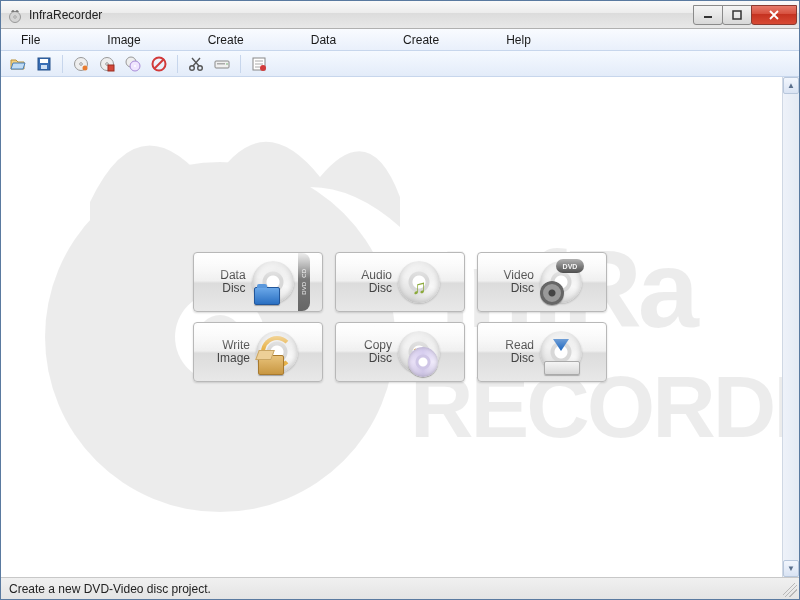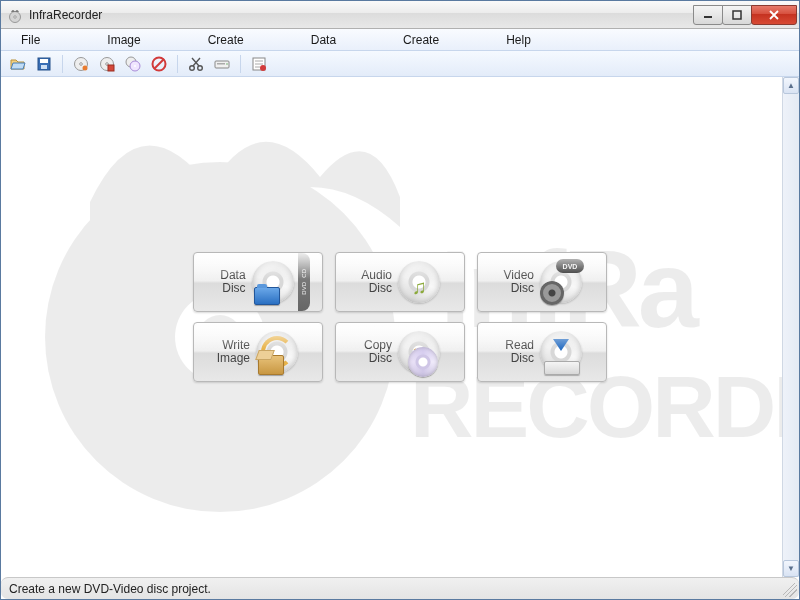--- a/index.html
+++ b/index.html
@@ -189,21 +189,20 @@
 
   
   .statusbar {
     height: 22px;
     background: linear-gradient(to bottom, #f0f0f0, #e4e4e4);
     border-top: 1px solid #c8c8c8;
     display: flex; align-items: center;
     padding: 4px 8px;
     color: #222;
     position: relative;
-    border-radius: 7px;
   }
   .grip {
     position:absolute; right:2px; bottom:2px; width:14px; height:14px;
     background:
       linear-gradient(135deg, transparent 0 8px, #b8b8b8 8px 9px, transparent 9px 11px, #b8b8b8 11px 12px, transparent 12px 14px, #b8b8b8 14px 15px, transparent 15px);
   }
 </style>
 </head>
 <body>
 

